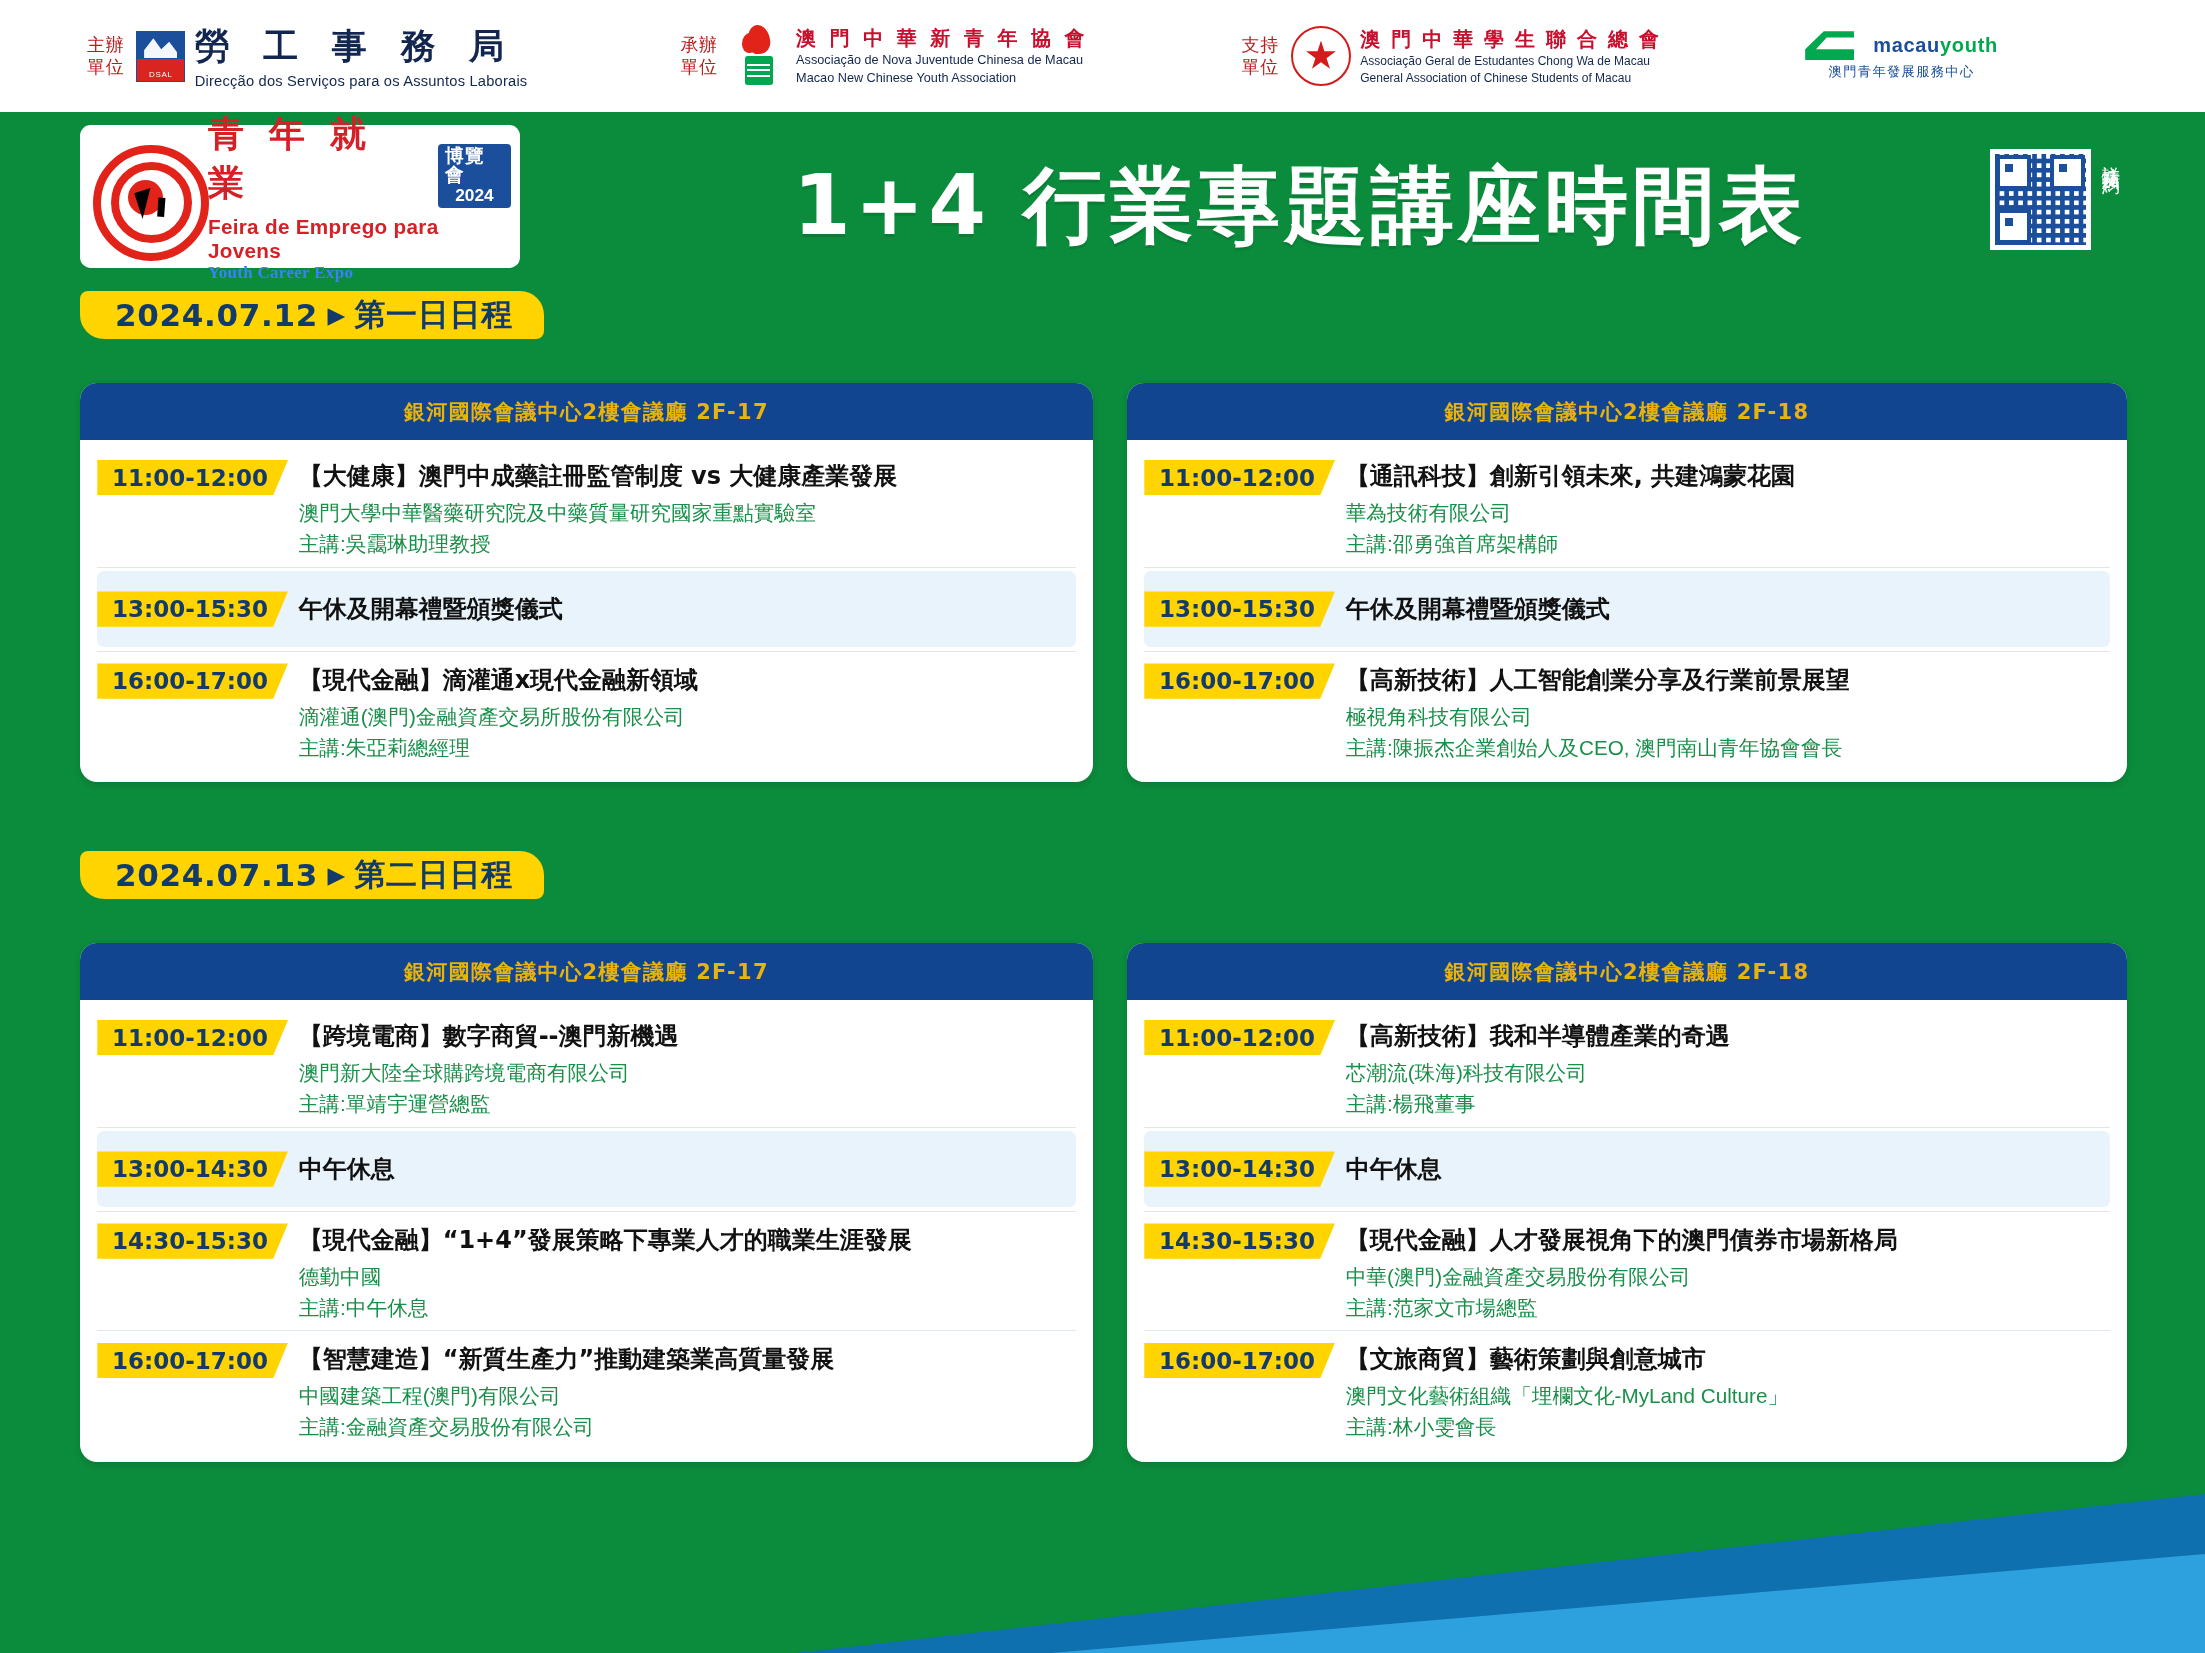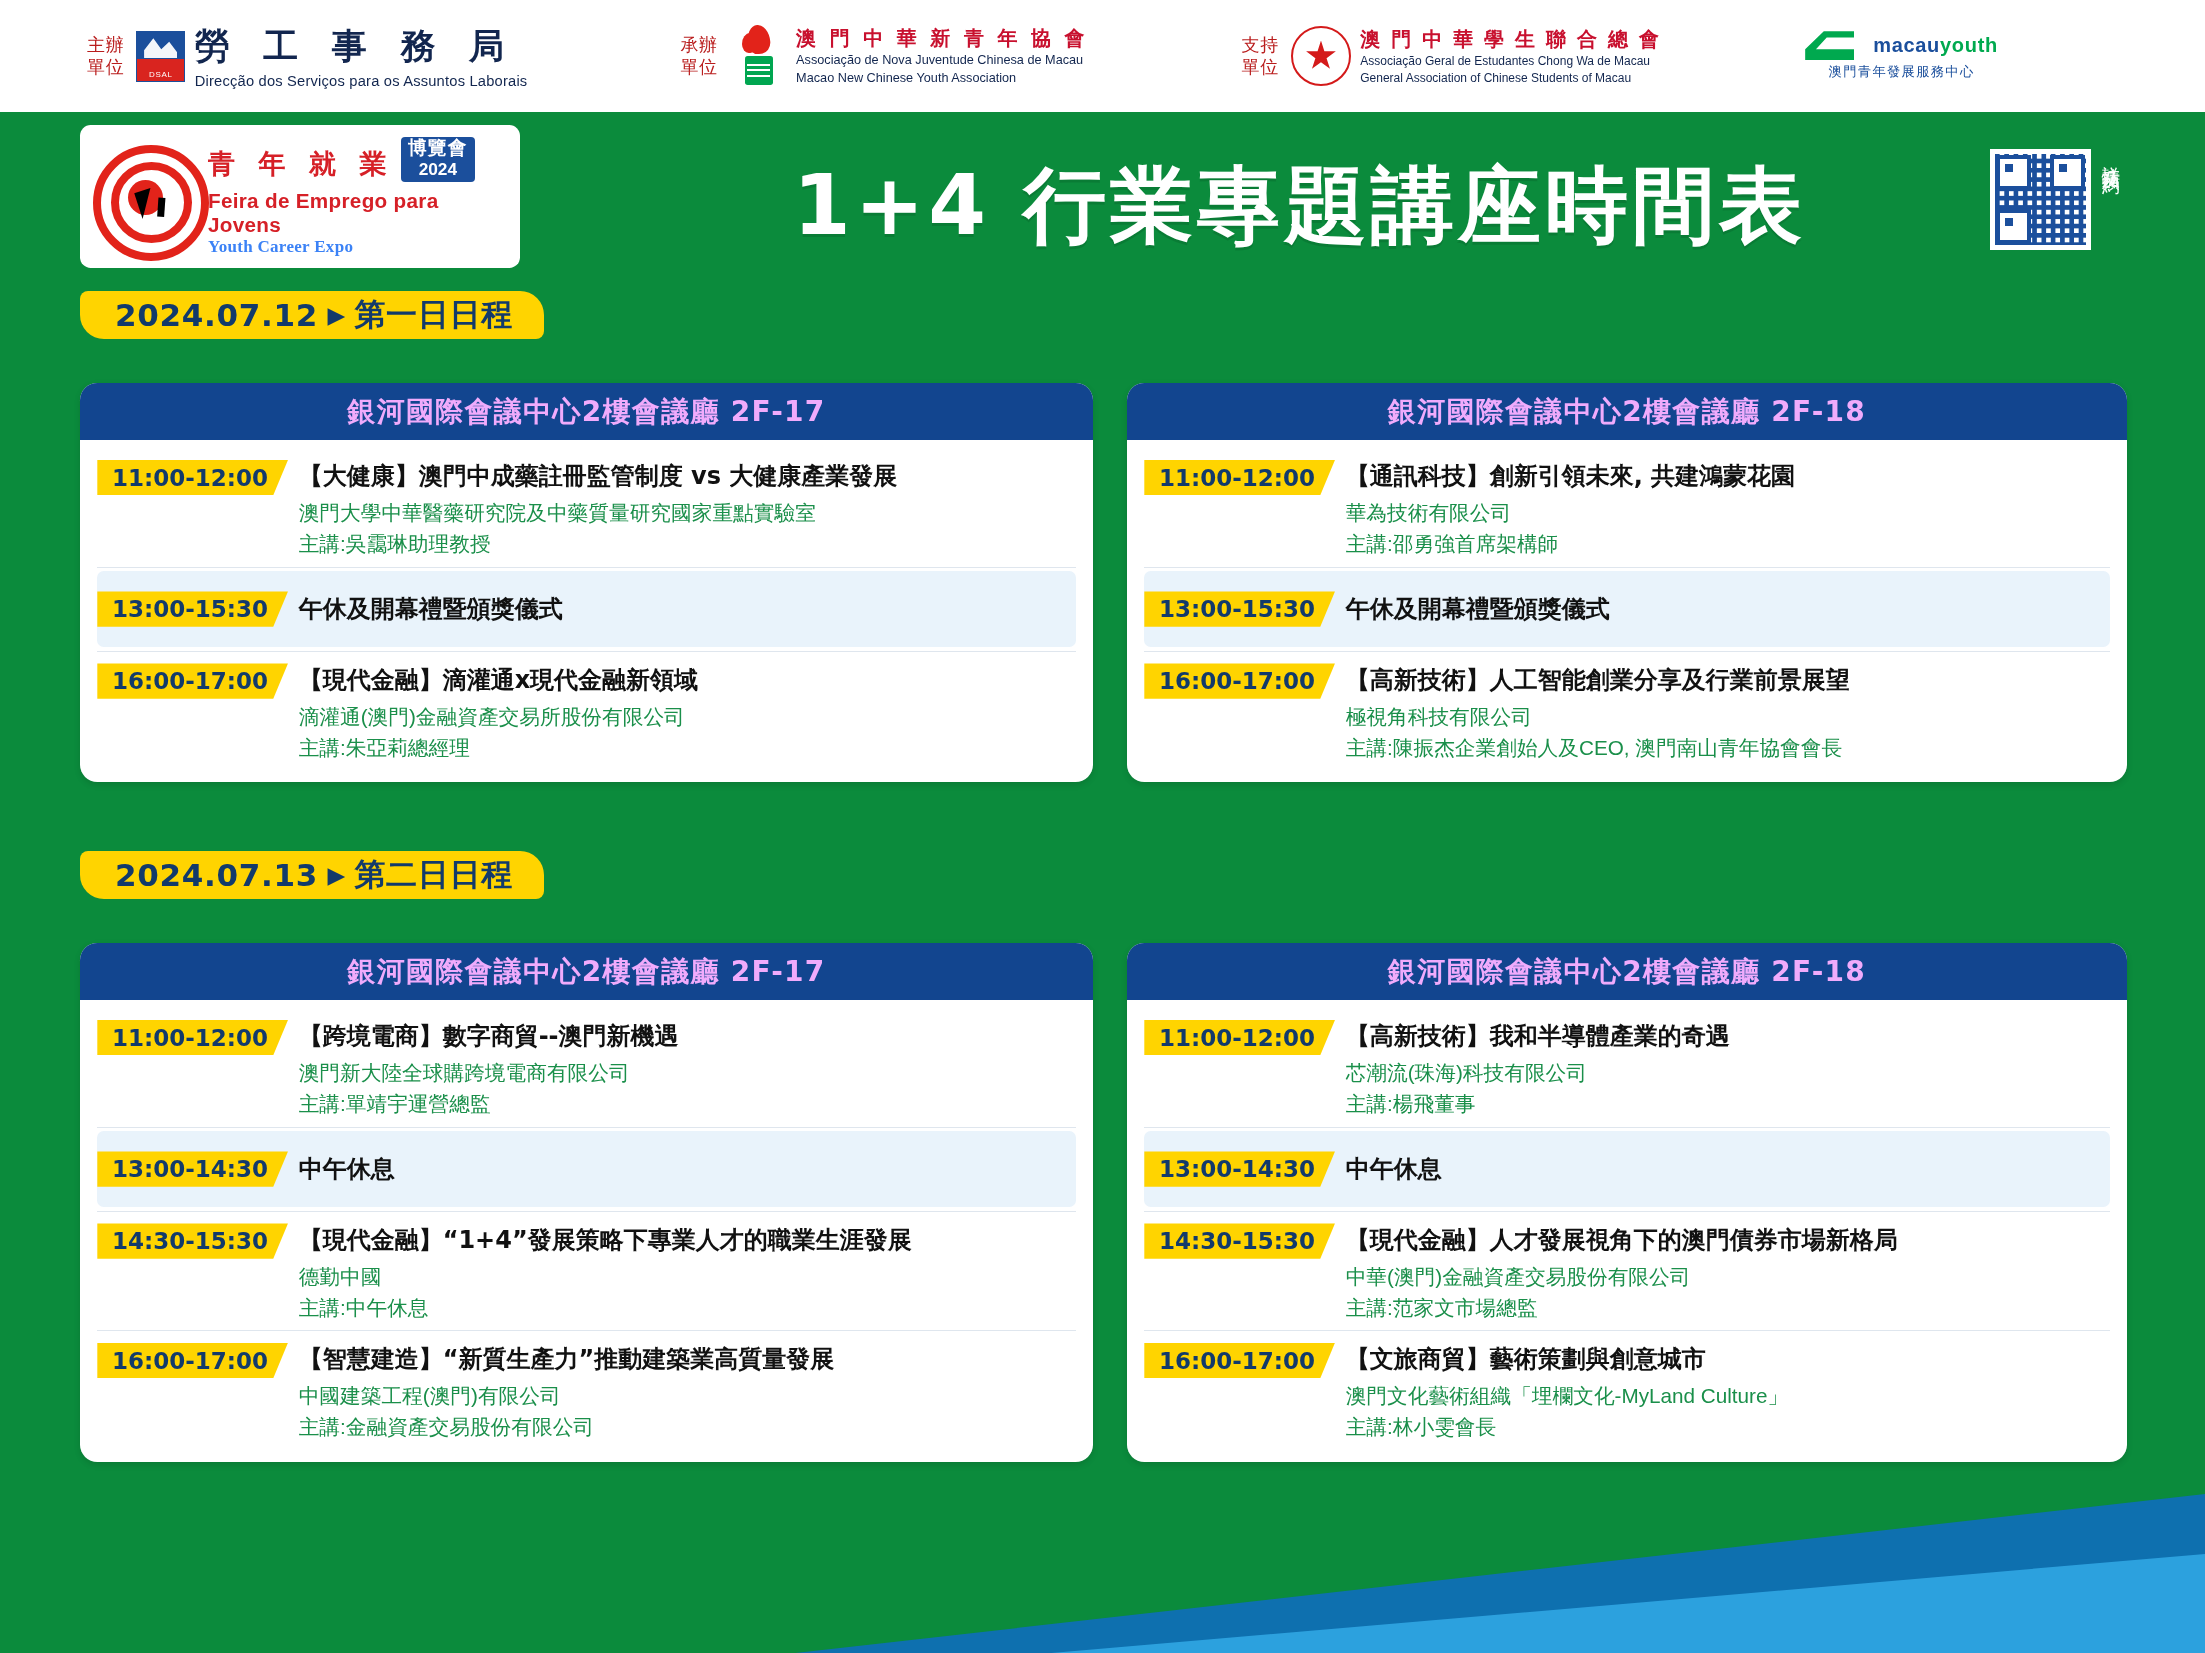--- a/index.html
+++ b/index.html
@@ -152,22 +152,22 @@
     border-left: 17.3px solid #000; border-bottom: 27px solid transparent;
     transform: rotate(-18deg);
   }
   .cursor::after{
     content:""; position:absolute; left:1.3px; top:12px; width:6.7px; height:18.7px;
     background:#000; transform: rotate(22deg);
   }
   .expo-text { display:flex; flex-direction:column; justify-content:center; }
   .expo-cn-row { display:flex; align-items:flex-end; gap:6.7px; }
   .expo-cn {
-    font-size: 27px; font-weight: 800; color:#d62027; letter-spacing: 8px;
-    font-family:Liberation Sans, sans-serif;
+    font-size: 36px; font-weight: 800; color:#d62027; letter-spacing: 8px;
+    font-family:Liberation Serif, serif;
   }
   .expo-badge {
     background:#1b4f9c; color:#fff; border-radius: 4px; padding: 2.7px 6.7px 4px;
     display:flex; flex-direction:column; align-items:center; line-height:1;
   }
   .expo-badge .b1 { font-size: 18.7px; font-weight:700; letter-spacing: 1.3px;}
   .expo-badge .b2 { font-size: 17.3px; font-weight:700; margin-top:2.7px;}
   .expo-pt { font-size: 20.7px; color:#d62027; font-weight:700; margin-top:6.7px; letter-spacing:0.3px;}
   .expo-en { font-size: 17px; color:#3b82f6; font-weight:700; letter-spacing:0.3px;font-family:Liberation Serif, serif;}
 
@@ -216,23 +216,23 @@
     font-family:"DejaVu Sans", sans-serif; white-space: nowrap;
   }
   .day-banner .tri { color:#123a6b; font-size: 23px; margin: 0 9.3px; }
 
   
   .card {
     position: absolute; background: #ffffff; border-radius: 17.3px; overflow: hidden;
     box-shadow: 0 2.7px 6.7px rgba(0,0,0,.12);
   }
   .card-head {
-    background: #12458f; color: #f0abfc; height: 57px;
+    background: #12458f; color: #eab308; height: 57px;
     display:flex; align-items:center; justify-content:center;
-    font-size: 28px; font-weight: 800; letter-spacing: 1.3px;
+    font-size: 21px; font-weight: 800; letter-spacing: 1.3px;
     font-family:"DejaVu Sans", sans-serif;
   }
   .card-body { padding: 10.7px 17.3px 14.7px 17.3px; }
 
   .session { display: flex; align-items: flex-start; padding: 9.3px 0 6.7px 0; }
   .session.break { background: #e9f3fb; border-radius: 6.7px; margin: 4px 0; padding: 20px 0; align-items:center;}
   .time-chip {
     flex: 0 0 auto;
     background: #ffd400; color: #123a6b;
     font-size: 23px; font-weight: 800;

